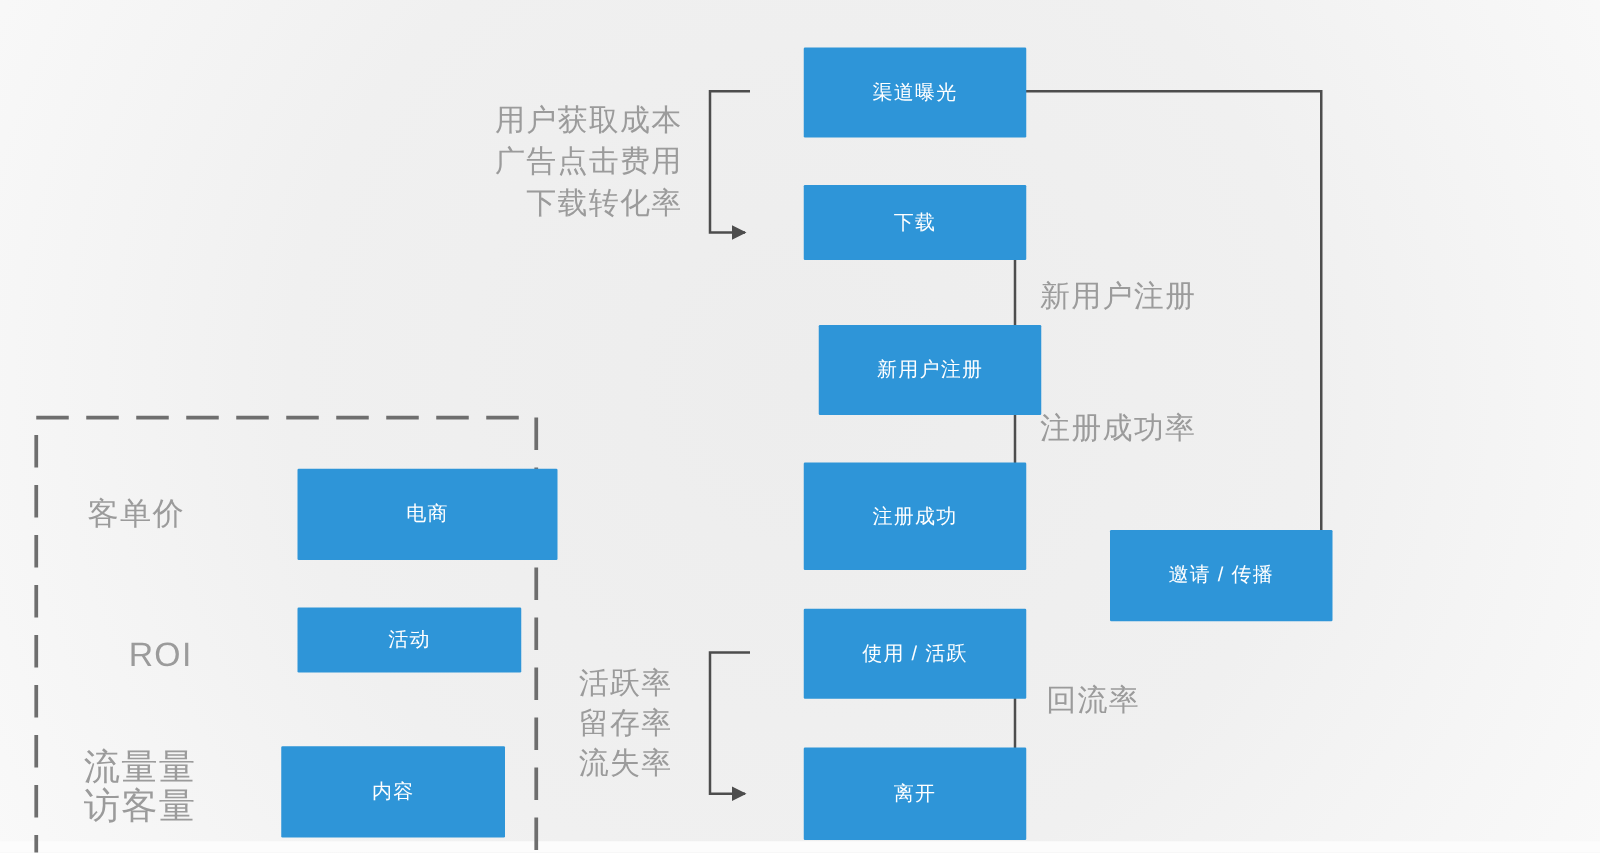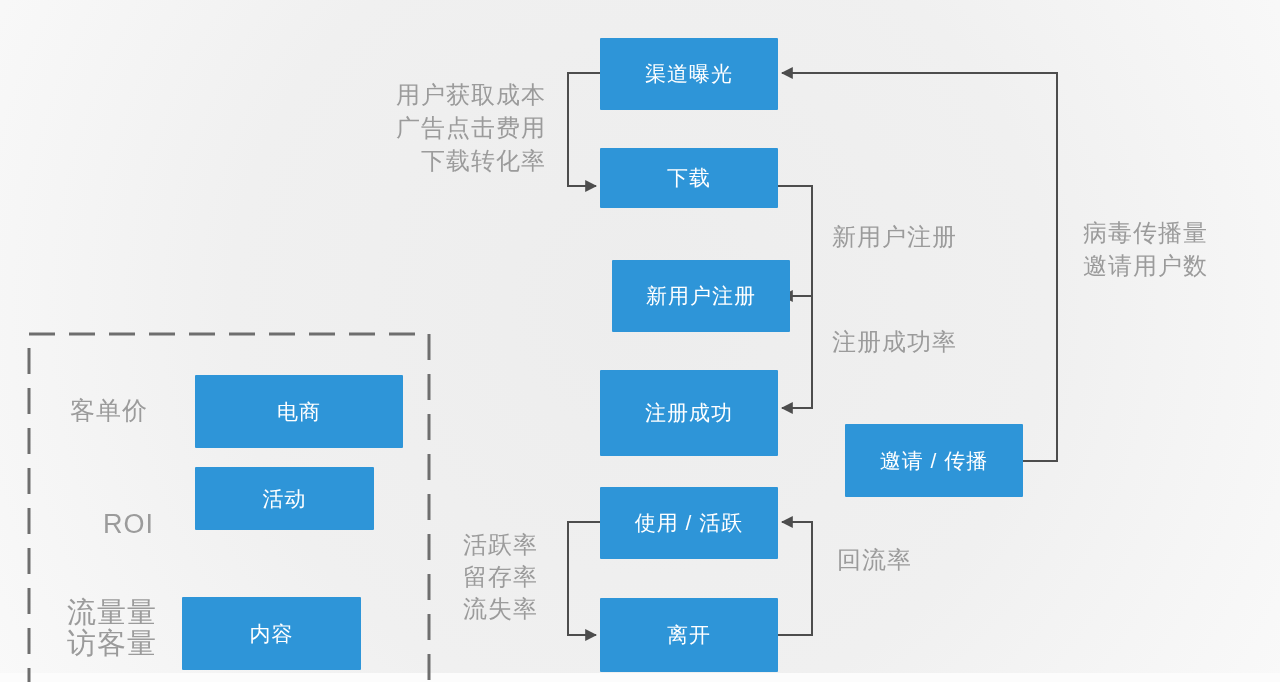--- a/index.html
+++ b/index.html
@@ -14,27 +14,27 @@
   }
   .bottom-strip{
     position:absolute;left:0;top:673px;width:1280px;height:9px;
     background:#fcfcfc;z-index:0;
   }
   svg.edges{position:absolute;left:0;top:0;z-index:1;}
   .node{
     position:absolute;z-index:2;
     background:#2e95d8;color:#ffffff;
     display:flex;align-items:center;justify-content:center;
-    font-size:21px;letter-spacing:1px;border-radius:1px;
+    font-size:16px;letter-spacing:1px;border-radius:1px;margin-left:43px;
   }
   .lbl{
     position:absolute;z-index:2;color:#9b9b9b;
     font-size:24px;letter-spacing:1px;white-space:nowrap;
   }
-  .lbl .line{display:block;font-family:Liberation Mono, monospace;}
+  .lbl .line{display:block;}
 </style>
 </head>
 <body>
 
 <div class="stage">
 
   <div class="bottom-strip"></div>
 
   <svg class="edges" width="1280" height="682" viewBox="0 0 1280 682">
     <defs>
@@ -55,37 +55,33 @@
 
   <div class="node" style="left:600px;top:38px;width:178px;height:72px">渠道曝光</div>
   <div class="node" style="left:600px;top:148px;width:178px;height:60px">下载</div>
   <div class="node" style="left:612px;top:260px;width:178px;height:72px">新用户注册</div>
   <div class="node" style="left:600px;top:370px;width:178px;height:86px">注册成功</div>
   <div class="node" style="left:600px;top:487px;width:178px;height:72px">使用 / 活跃</div>
   <div class="node" style="left:600px;top:598px;width:178px;height:74px">离开</div>
   <div class="node" style="left:845px;top:424px;width:178px;height:73px">邀请 / 传播</div>
 
   <div class="node" style="left:195px;top:375px;width:208px;height:73px">电商</div>
-  <div class="node" style="left:195px;top:467px;width:179px;height:63px">活动</div>
+  <div class="node" style="left:195px;top:486px;width:179px;height:52px">活动</div>
   <div class="node" style="left:182px;top:597px;width:179px;height:73px">内容</div>
 
   <div class="lbl" style="left:350px;top:80px;width:196px;text-align:right;line-height:33px">
     <span class="line">用户获取成本</span>
     <span class="line">广告点击费用</span>
     <span class="line">下载转化率</span>
   </div>
 
   <div class="lbl" style="left:832px;top:221px">新用户注册</div>
 
   <div class="lbl" style="left:832px;top:326px">注册成功率</div>
 
-  <div class="lbl" style="left:1083px;top:218px;line-height:33px">
-    <span class="line">病毒传播量</span>
-    <span class="line">邀请用户数</span>
-  </div>
 
   <div class="lbl" style="left:463px;top:531px;line-height:32px">
     <span class="line">活跃率</span>
     <span class="line">留存率</span>
     <span class="line">流失率</span>
   </div>
 
   <div class="lbl" style="left:837px;top:544px">回流率</div>
 
   <div class="lbl" style="left:70px;top:394px;font-size:25px">客单价</div>

